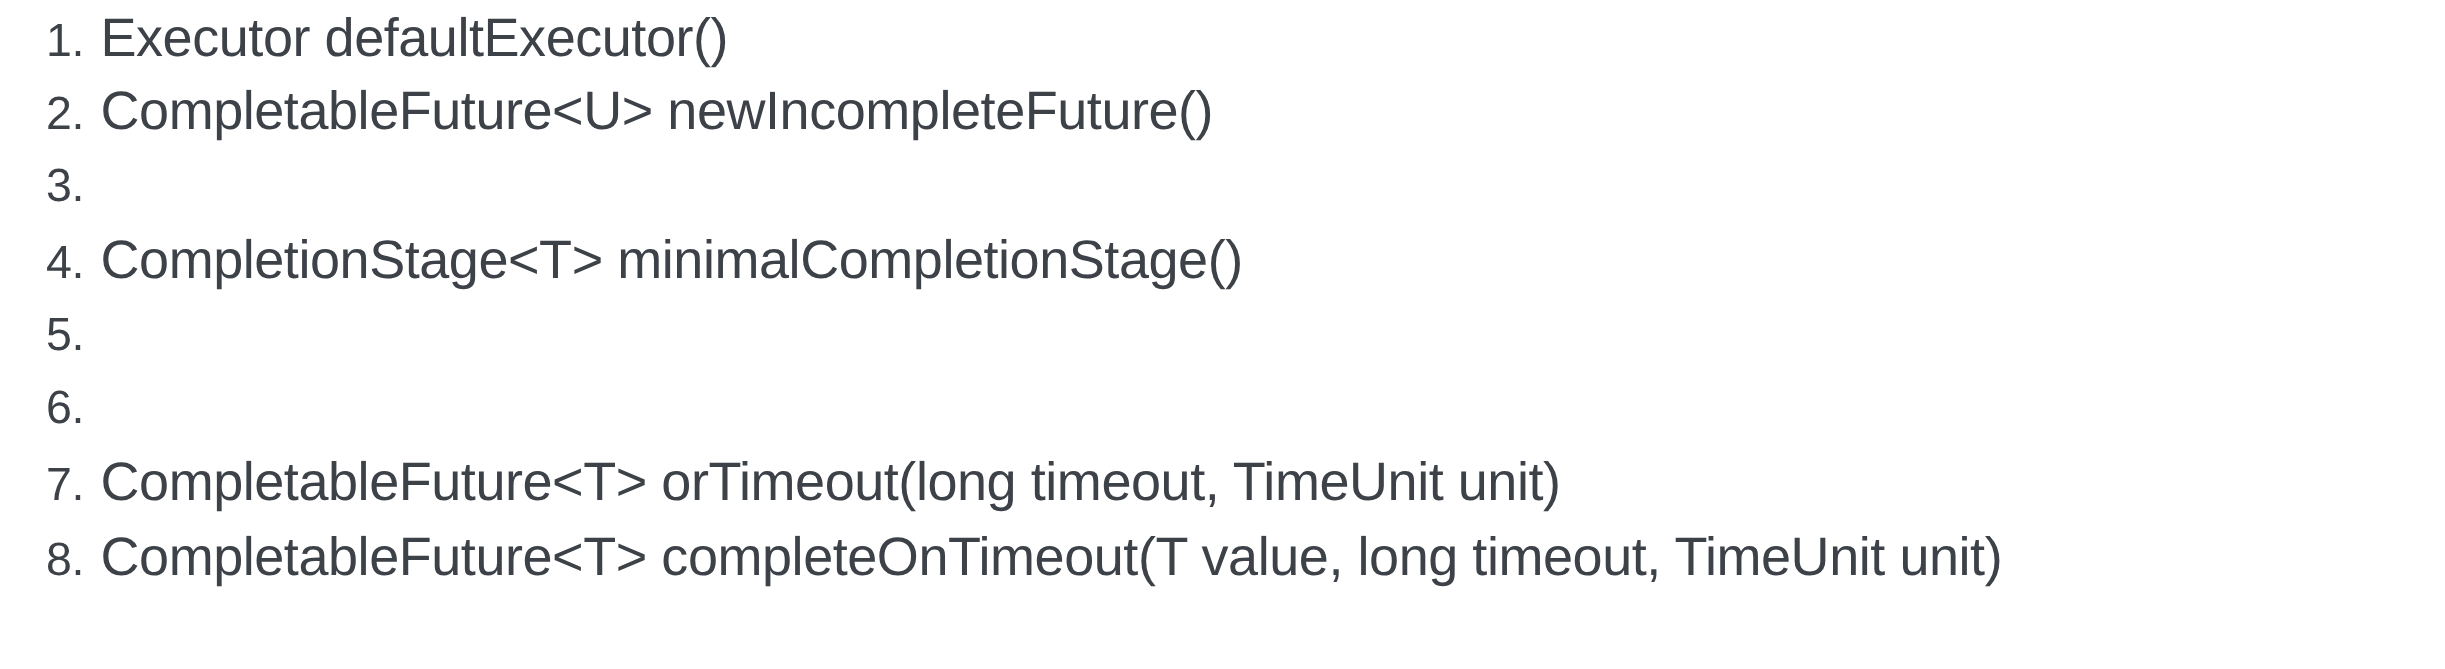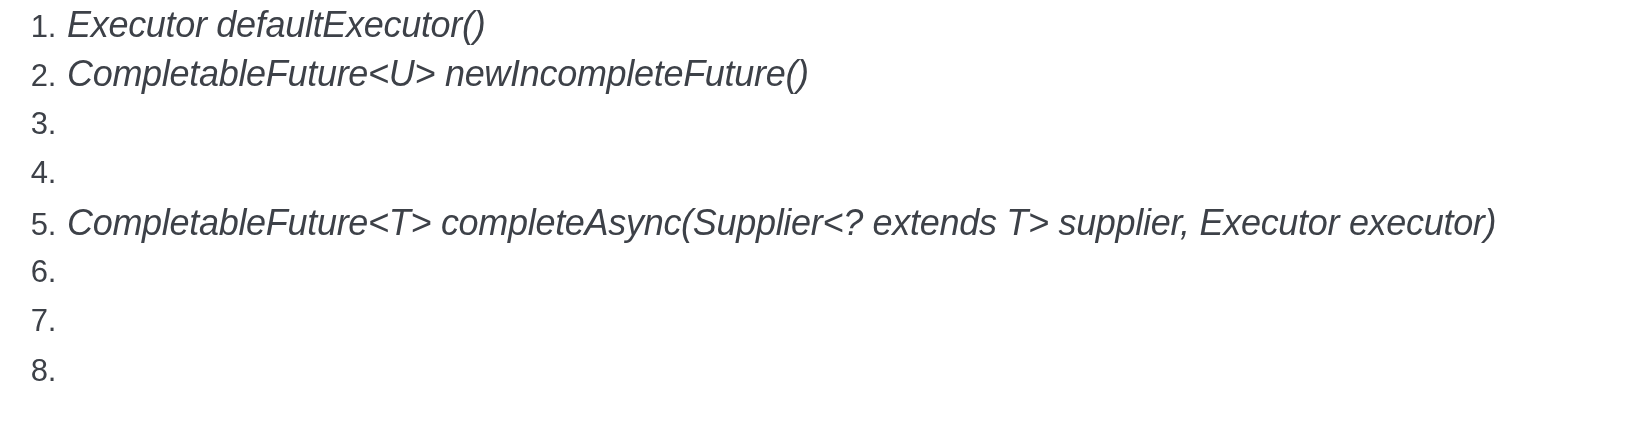--- a/index.html
+++ b/index.html
@@ -32,47 +32,48 @@
     flex: none;
     width: 56px;
     text-align: right;
     font-size: 31px;
     font-style: normal;
   }
   .sig {
     margin-left: 11px;
   }
   .sig.italic {
-    font-style: italic;
   }
 </style>
 </head>
 <body>
 
 <ol class="method-list">
   <li>
     <span class="num">1.</span>
     <span class="sig italic">Executor defaultExecutor()</span>
   </li>
   <li>
     <span class="num">2.</span>
     <span class="sig italic">CompletableFuture&lt;U&gt; newIncompleteFuture()</span>
   </li>
   <li>
     <span class="num">3.</span>
   </li>
   <li>
     <span class="num">4.</span>
+    <span class="sig italic">CompletionStage&lt;T&gt; minimalCompletionStage()</span>
   </li>
   <li>
     <span class="num">5.</span>
-    <span class="sig italic">CompletableFuture&lt;T&gt; completeAsync(Supplier&lt;? extends T&gt; supplier, Executor executor)</span>
   </li>
   <li>
     <span class="num">6.</span>
   </li>
   <li>
     <span class="num">7.</span>
+    <span class="sig italic">CompletableFuture&lt;T&gt; orTimeout(long timeout, TimeUnit unit)</span>
   </li>
   <li>
     <span class="num">8.</span>
+    <span class="sig italic">CompletableFuture&lt;T&gt; completeOnTimeout(T value, long timeout, TimeUnit unit)</span>
   </li>
 </ol>
 
 </body></html>

